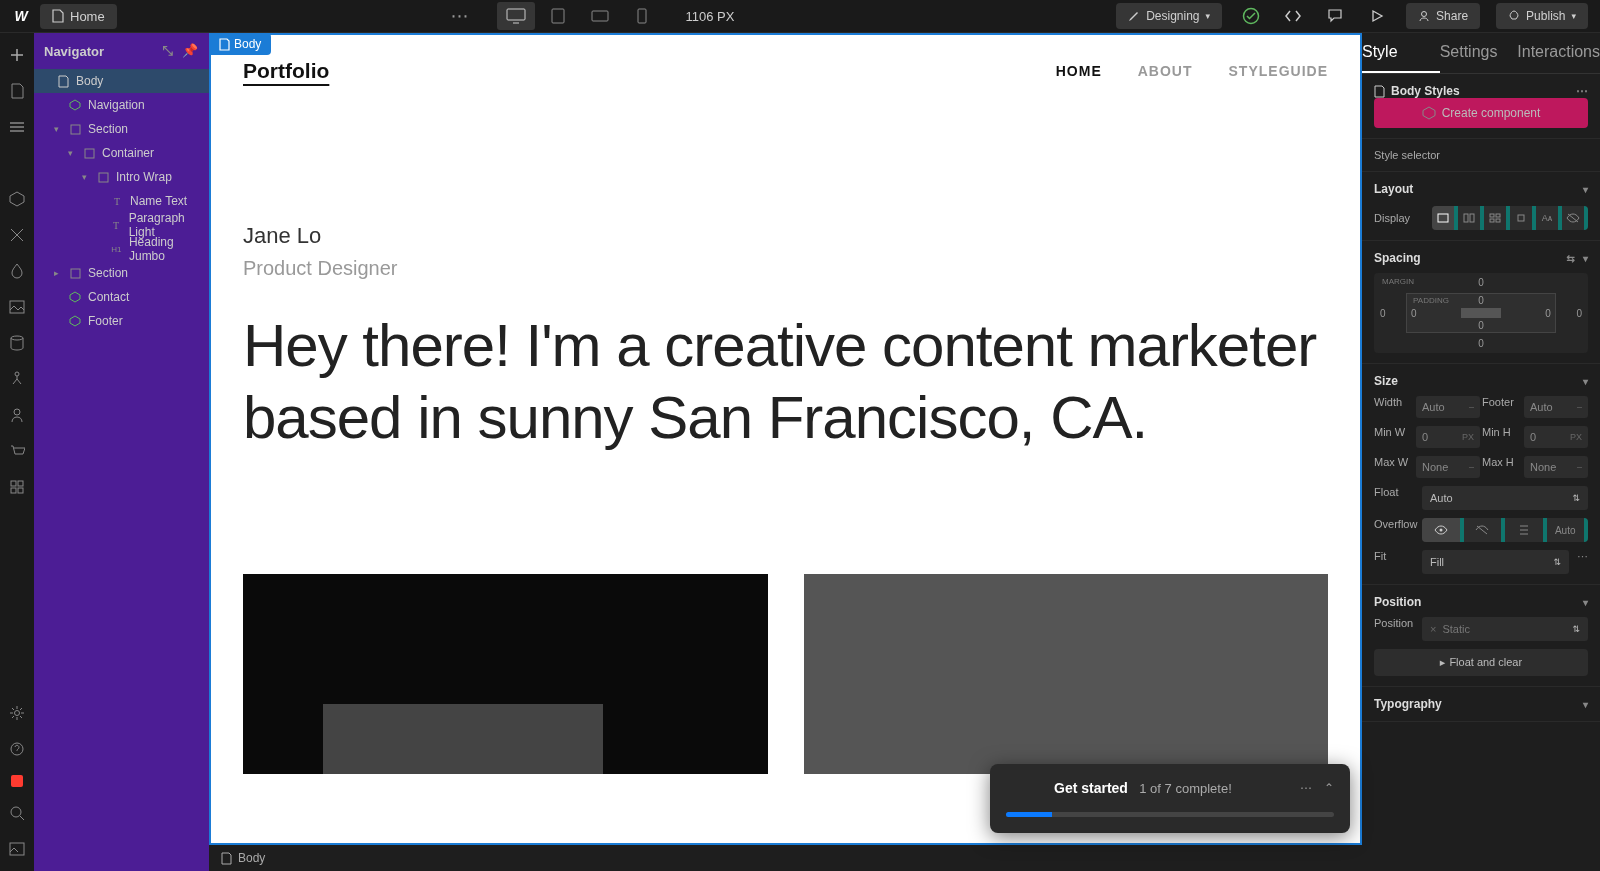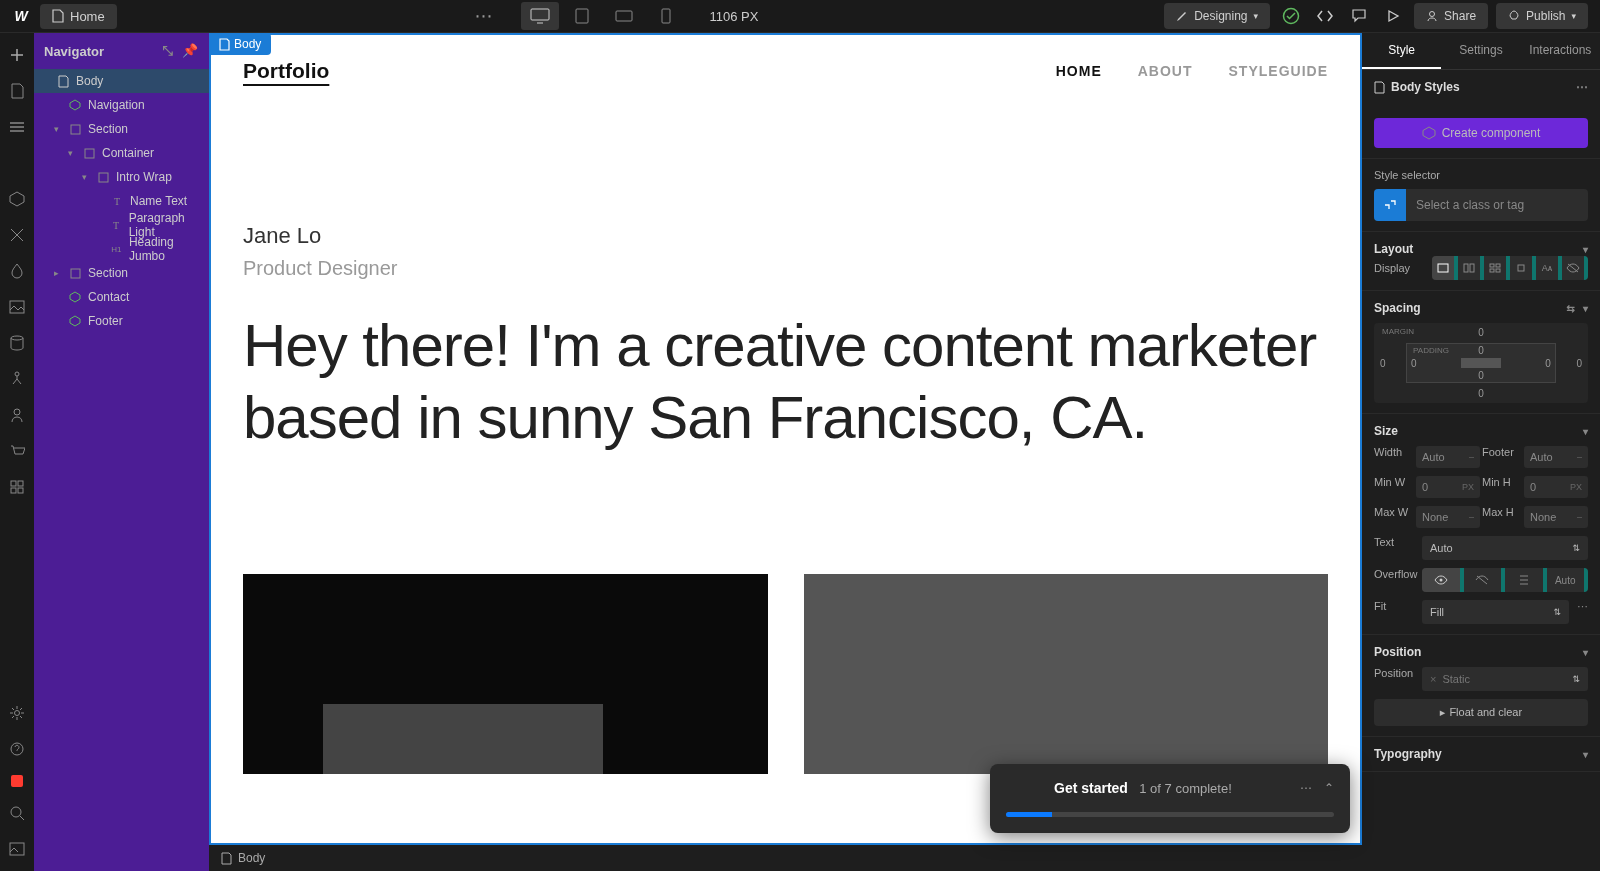--- a/index.html
+++ b/index.html
@@ -7,21 +7,21 @@
 
 
 .topbar { height: 33px; background: #1a1a1a; display: flex; align-items: center; border-bottom: 1px solid #2a2a2a; }
 .topbar-left { display: flex; align-items: center; gap: 8px; padding-left: 10px; }
 .logo { width: 22px; height: 22px; display: flex; align-items: center; justify-content: center; color: #fff; font-weight: bold; font-style: italic; font-size: 14px; }
 .home-btn { background: #363636; padding: 5px 12px; border-radius: 4px; display: flex; align-items: center; gap: 6px; font-size: 13px; cursor: pointer; }
 .topbar-center { flex: 1; display: flex; align-items: center; justify-content: center; gap: 4px; }
 .bp-btn { width: 38px; height: 28px; display: flex; align-items: center; justify-content: center; border-radius: 3px; cursor: pointer; }
 .bp-btn.active { background: #363636; }
 .px-label { margin-left: 20px; font-size: 13px; color: #ccc; }
-.topbar-right { display: flex; align-items: center; gap: 8px; padding-right: 12px; padding-left: 48px; }
+.topbar-right { display: flex; align-items: center; gap: 16px; padding-right: 12px; padding-left: 48px; }
 .pill { background: #363636; padding: 6px 12px; border-radius: 4px; display: flex; align-items: center; gap: 6px; font-size: 12px; cursor: pointer; }
 .icon-btn { width: 26px; height: 26px; display: flex; align-items: center; justify-content: center; cursor: pointer; }
 .dots { color: #999; font-size: 18px; letter-spacing: 1px; }
 
 
 .main { display: flex; height: 838px; }
 .left-rail { width: 34px; background: #1a1a1a; display: flex; flex-direction: column; justify-content: space-between; padding: 12px 0; }
 .rail-group { display: flex; flex-direction: column; gap: 16px; align-items: center; }
 .rail-icon { width: 20px; height: 20px; display: flex; align-items: center; justify-content: center; cursor: pointer; color: #888; }
 .rail-icon.red { background: #ff3b30; width: 12px; height: 12px; border-radius: 2px; }
@@ -58,29 +58,29 @@
 .cards { display: flex; gap: 36px; padding: 0 32px; margin-top: 120px; }
 .card { flex: 1; height: 200px; background: #0a0a0a; position: relative; overflow: hidden; }
 .card .inner-box { position: absolute; bottom: 0; left: 80px; width: 280px; height: 70px; background: #444; }
 .card2 { background: #555; }
 
 .breadcrumb { height: 26px; display: flex; align-items: center; padding: 0 12px; gap: 6px; color: #aaa; font-size: 12px; background: #1e1e1e; }
 
 
 .right-panel { width: 238px; background: #1e1e1e; display: flex; flex-direction: column; overflow-y: auto; }
 .tabs { display: flex; border-bottom: 1px solid #333; }
-.tab { flex: 1; text-align: center; padding: 10px 0; font-size: 12px; color: #999; cursor: pointer; }
+.tab { flex: 1; padding: 10px 0; font-size: 16px; color: #999; cursor: pointer; }
 .tab.active { color: #fff; border-bottom: 2px solid #fff; }
 .panel-section { padding: 10px 12px; border-bottom: 1px solid #2a2a2a; }
 .section-header { display: flex; justify-content: space-between; align-items: center; font-size: 12px; color: #ddd; font-weight: 600; }
-.create-comp { background: #6d28d9; text-align: center; padding: 8px; border-radius: 4px; margin-top: 24px; font-size: 12px; color: #bbb; cursor: pointer; display: flex; align-items: center; justify-content: center; gap: 6px; }
+.create-comp { background: #be185d; text-align: center; padding: 8px; border-radius: 4px; margin-top: 0; font-size: 12px; color: #bbb; cursor: pointer; display: flex; align-items: center; justify-content: center; gap: 6px; }
 .selector-box { background: #2d2d2d; display: flex; align-items: center; border-radius: 4px; margin-top: 8px; }
 .selector-box .sel-icon { width: 32px; height: 32px; background: #1b7cd6; border-radius: 4px 0 0 4px; display: flex; align-items: center; justify-content: center; color: #fff; }
 .selector-box .sel-text { padding: 0 10px; color: #888; font-size: 12px; }
-.style-row { display: flex; align-items: center; justify-content: space-between; font-size: 11px; color: #aaa; }
+.style-row { display: flex; align-items: center; justify-content: space-between; margin-top: 10px; font-size: 11px; color: #aaa; }
 .seg { display: flex; background: #2d2d2d; border-radius: 4px; overflow: hidden; }
 .seg > div { width: 26px; height: 24px; display: flex; align-items: center; justify-content: center; border-right: 4px solid #0f766e; cursor: pointer; font-size: 10px; color: #888; }
 .seg > div.active { background: #444; color: #fff; }
 .spacing-box { position: relative; height: 80px; background: #262626; border-radius: 4px; display: flex; align-items: center; justify-content: center; margin-top: 8px; }
 .spacing-box .margin-label { position: absolute; top: 4px; left: 8px; font-size: 8px; color: #777; }
 .spacing-box .padding-box { width: 70%; height: 50%; background: #2f2f2f; display: flex; align-items: center; justify-content: center; position: relative; border: 1px solid #444; }
 .spacing-box .padding-label { position: absolute; top: 2px; left: 6px; font-size: 8px; color: #777; }
 .spacing-box .center-box { width: 40px; height: 10px; background: #555; }
 .sp-val { position: absolute; font-size: 10px; color: #999; }
 .input-row { display: flex; justify-content: space-between; margin-top: 8px; font-size: 11px; color: #aaa; }
@@ -461,28 +461,20 @@
       <div class="create-comp">
         <svg width="14" height="14" viewBox="0 0 14 14">
             <path d="M7 1l6 3.5v5L7 13 1 9.5v-5z" fill="none" stroke="#888"></path>
           </svg>
         <span>Create component</span>
       </div>
     </div>
 
     <div class="panel-section">
       <div style="font-size:11px;color:#aaa">Style selector</div>
-      <div class="selector-box">
-        <div class="sel-icon">
-          <svg width="14" height="14" viewBox="0 0 14 14">
-              <path d="M2 7h4v4M8 3h4v4" fill="none" stroke="#fff" stroke-width="1.3"></path>
-            </svg>
-        </div>
-        <div class="sel-text">Select a class or tag</div>
-      </div>
     </div>
 
     <div class="panel-section">
       <div class="section-header">
         <span>Layout</span>
         <span style="font-size:10px;color:#888">▾</span>
       </div>
       <div class="style-row">
         <span>Display</span>
         <div class="seg">
@@ -583,21 +575,21 @@
             <span>None</span>
             <span class="unit">–</span>
           </div>
         <span class="label">Max H</span>
         <div class="minput">
             <span>None</span>
             <span class="unit">–</span>
           </div>
       </div>
       <div class="input-row">
-        <span class="label">Text</span>
+        <span class="label">Float</span>
         <div class="full-select" style="margin-left:8px">
             <span>Auto</span>
             <span style="font-size:9px">⇅</span>
           </div>
       </div>
       <div class="input-row">
         <span class="label">Overflow</span>
         <div class="seg" style="flex:1;margin-left:8px">
           <div class="active" style="flex:1">
               <svg width="14" height="10" viewBox="0 0 14 10">

